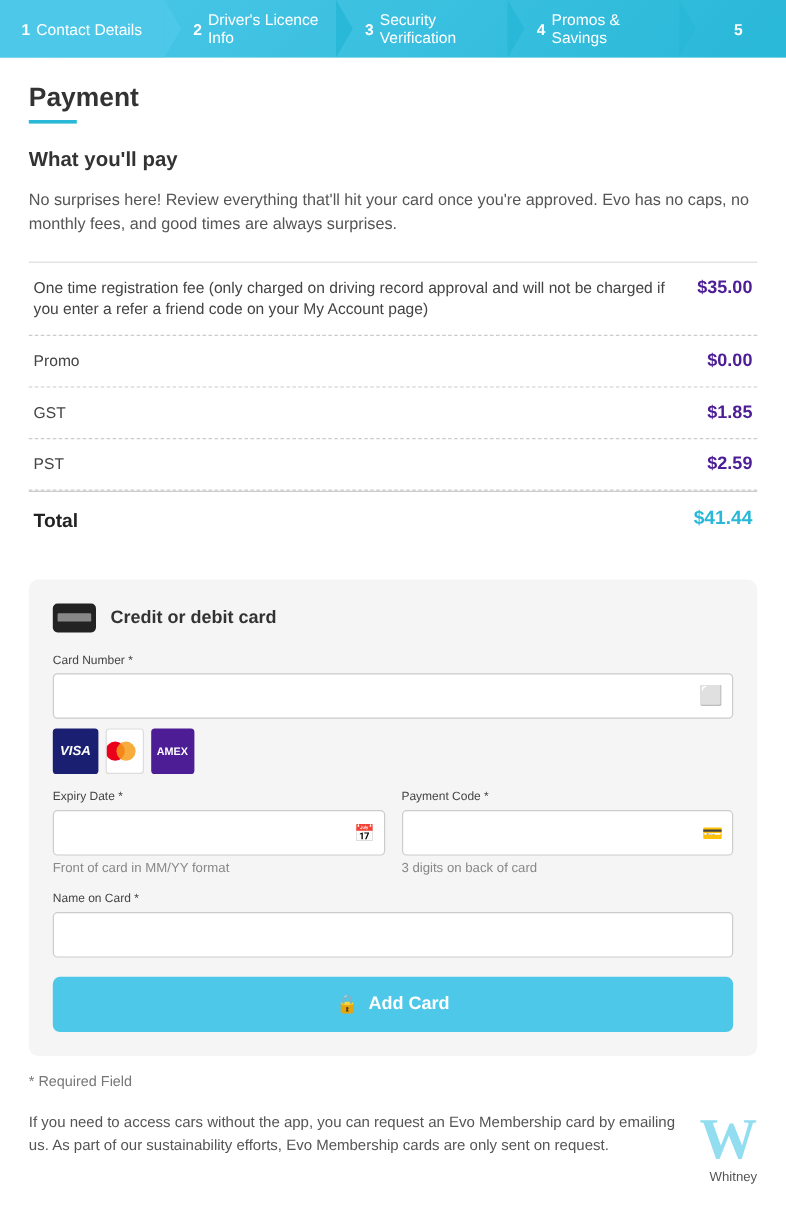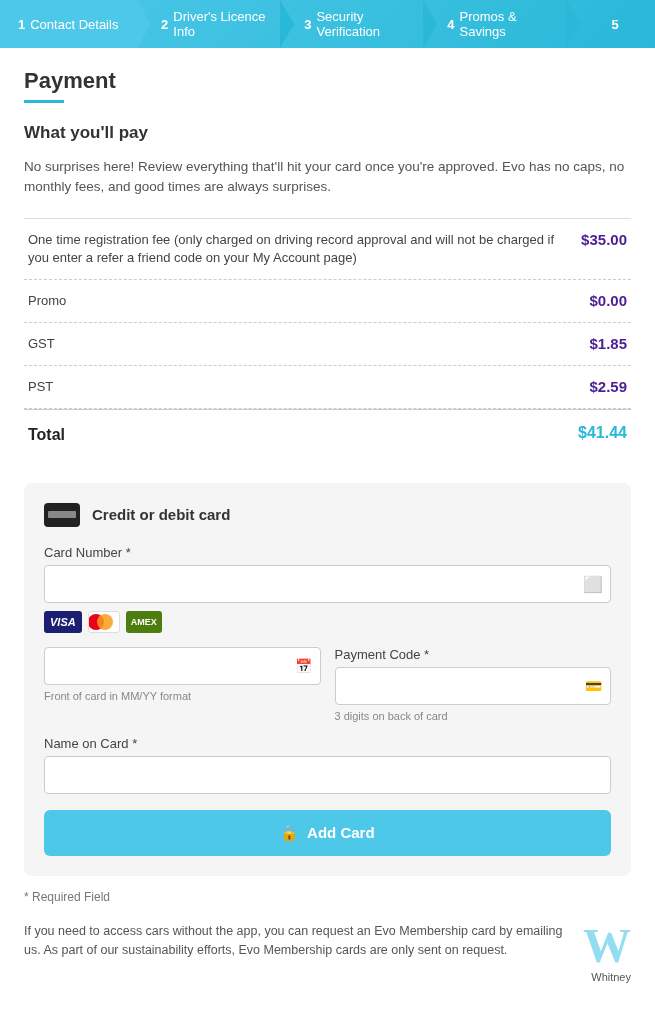--- a/index.html
+++ b/index.html
@@ -164,21 +164,21 @@
     .card-title {
       font-size: 15px;
       font-weight: bold;
       color: #333;
     }
 
     .form-group {
       margin-bottom: 14px;
     }
     .form-label {
-      font-size: 13px;
+      font-size: 10px;
       color: #444;
       margin-bottom: 5px;
       display: block;
     }
     .form-row {
       display: flex;
       gap: 14px;
     }
     .form-row .form-group {
       flex: 1;
@@ -207,21 +207,21 @@
       color: #aaa;
     }
 
     .card-logos {
       display: flex;
       gap: 6px;
       margin-top: 8px;
       margin-bottom: 2px;
     }
     .card-logo {
-      height: 22px;
+      height: 38px;
       border-radius: 3px;
       display: flex;
       align-items: center;
       justify-content: center;
       font-size: 9px;
       font-weight: bold;
       padding: 0 5px;
       text-align: right;
     }
     .visa-logo {
@@ -231,21 +231,21 @@
       font-size: 11px;
       padding: 2px 6px;
     }
     .mc-logo {
       background: #fff;
       border: 1px solid #ddd;
       overflow: hidden;
       width: 32px;
     }
     .amex-logo {
-      background: #4d7c0f;
+      background: #4c1d95;
       color: #fff;
       font-size: 9px;
       padding: 2px 5px;
     }
 
     .form-hint {
       font-size: 11px;
       color: #888;
       margin-top: 5px;
     }
@@ -403,20 +403,21 @@
             <div class="mc-circle mc-red"></div>
             <div class="mc-circle mc-orange"></div>
           </div>
         </div>
         <div class="card-logo amex-logo">AMEX</div>
       </div>
     </div>
 
     <div class="form-row">
       <div class="form-group">
+        <label class="form-label">Expiry Date *</label>
         <div class="input-wrapper">
           <input class="form-input" type="text" style="">
           <span class="input-icon" style="color:#e55;font-size:14px;">📅</span>
         </div>
         <div class="form-hint">Front of card in MM/YY format</div>
       </div>
       <div class="form-group">
         <label class="form-label">Payment Code *</label>
         <div class="input-wrapper">
           <input class="form-input" type="text" style="">

